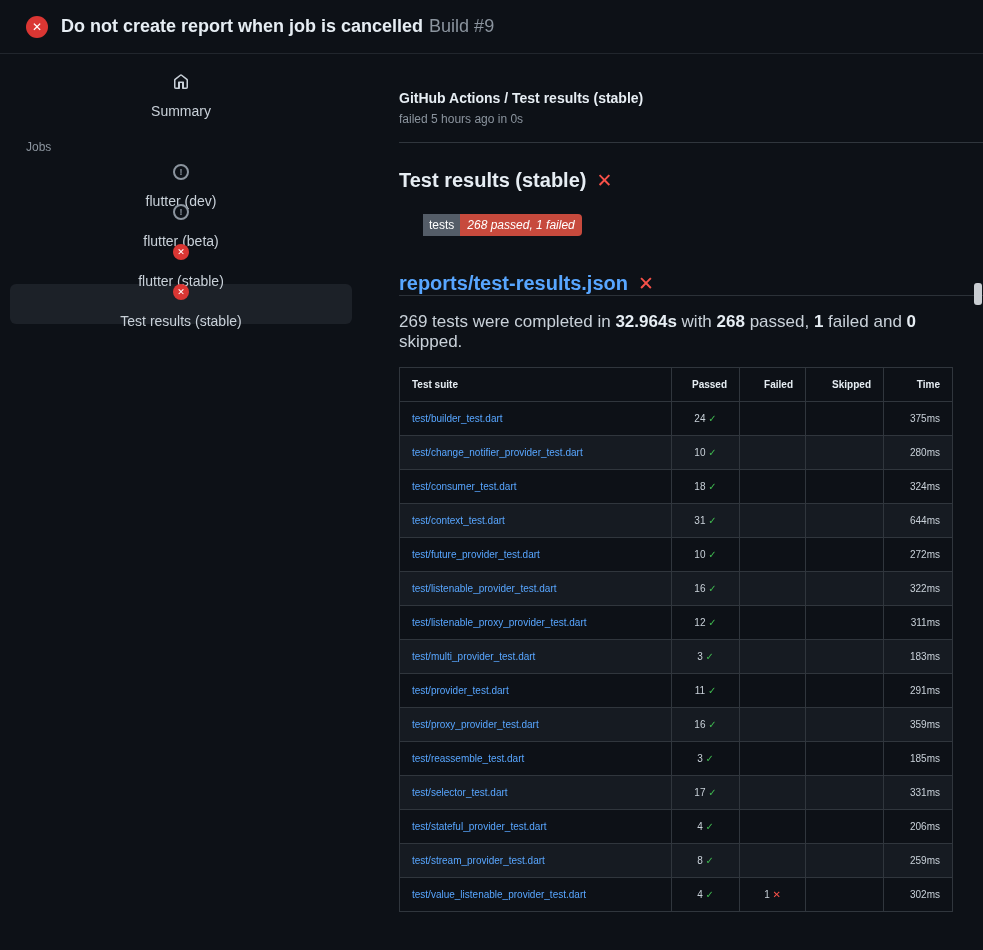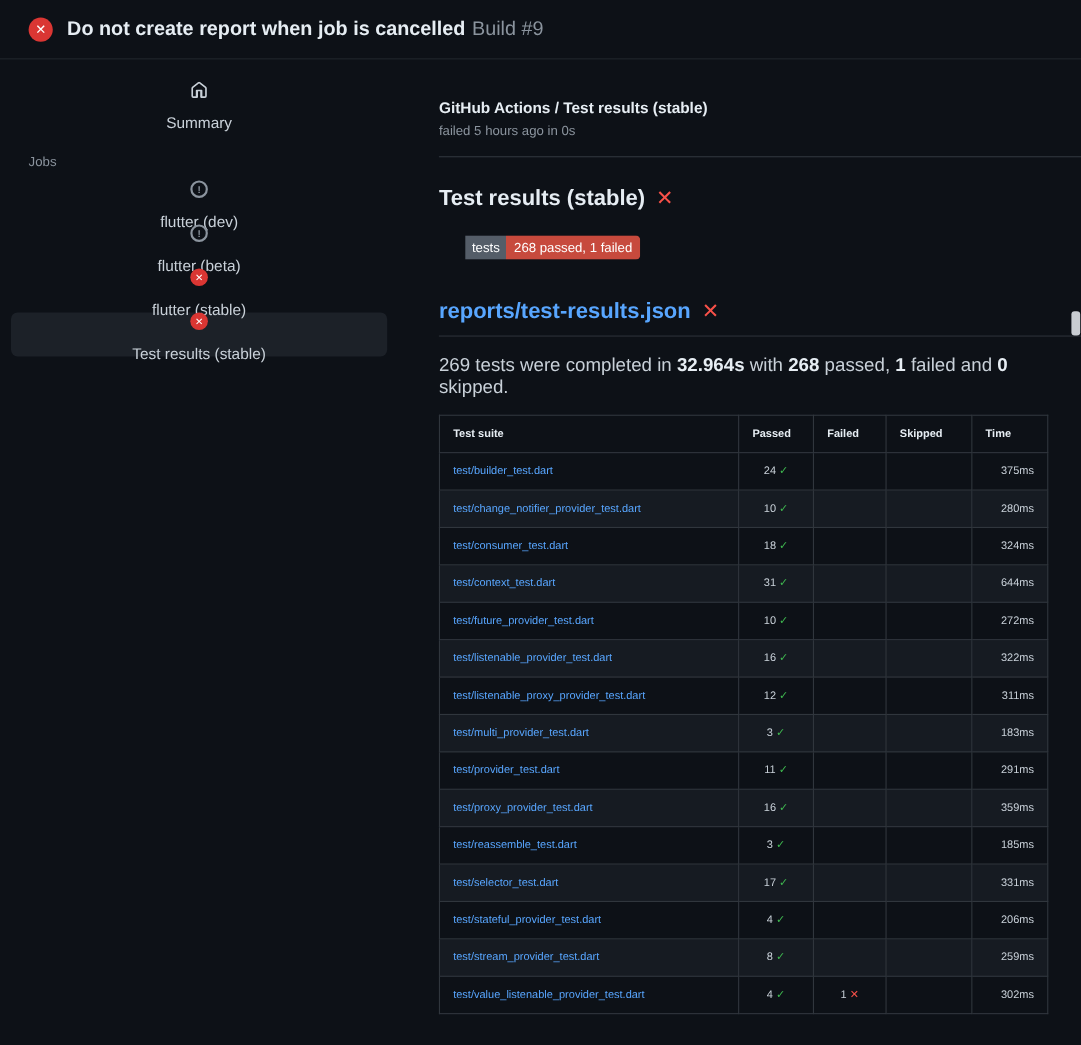--- a/index.html
+++ b/index.html
@@ -66,45 +66,45 @@
 
   .section-heading { margin-top: 26px; display: flex; align-items: center; gap: 10px; }
   .section-title { font-size: 20px; font-weight: 700; color: var(--text_bright, #e6edf3); }
   .heading-x { color: var(--danger, #f85149); font-size: 19px; font-weight: 700; line-height: 1; }
 
   .badge {
     margin-top: 22px; display: inline-flex; font-size: 12px;
     border-radius: 4px; overflow: hidden; line-height: 1;
   }
   .badge-label { background: var(--badge_label_bg, #545d68); color: #fff; padding: 5px 6px; margin-left: 24px; }
-  .badge-value { background: var(--badge_value_bg, #c74a3d); color: #fff; padding: 5px 7px; }
+  .badge-value { background: var(--badge_value_bg, #c74a3d); color: #fff; padding: 5px 7px; font-style: italic; }
 
   .report-heading {
-    margin-top: 36px; padding-bottom: 10px;
+    margin-top: 36px; 
     border-bottom: 1px solid #2b3138;
     display: flex; align-items: center; gap: 10px;
   }
   .report-link {
     color: var(--link, #58a6ff); font-size: 20px; font-weight: 700; text-decoration: none;
   }
 
   .summary { margin: 16px 0 0 0; font-size: 17px; color: var(--text, #c9d1d9); }
   .summary strong { color: var(--text_bright, #e6edf3); }
 
   
   .results-table {
     margin-top: 15px; border-collapse: collapse; table-layout: fixed;
     width: 553px; font-size: 10px;
   }
   .results-table th, .results-table td {
     border: 1px solid var(--border, #30363d);
     padding: 8px 12px; line-height: 17px;
   }
   .results-table thead th {
-    color: var(--text_bright, #e6edf3); font-weight: 700; text-align: left;
+    color: var(--text_bright, #e6edf3); font-weight: 700; text-align: right;
   }
   .results-table thead th.suite-col { text-align: left; width: 272px; }
   .results-table thead th.passed-col { width: 68px; }
   .results-table thead th.failed-col { width: 66px; }
   .results-table thead th.skipped-col { width: 78px; }
   .results-table thead th.time-col { width: 69px; }
   .results-table tbody tr:nth-child(even) { background: var(--surface, #161b22); }
   .suite-link { color: var(--link, #58a6ff); text-decoration: none; }
   .count-cell { text-align: center; white-space: nowrap; }
   .time-cell { text-align: right; }

